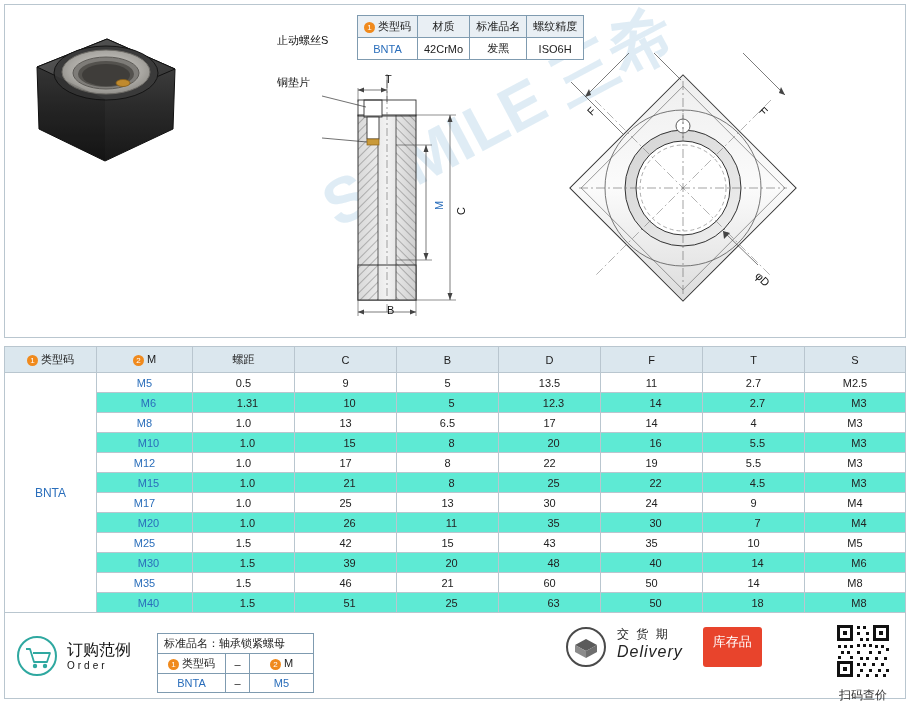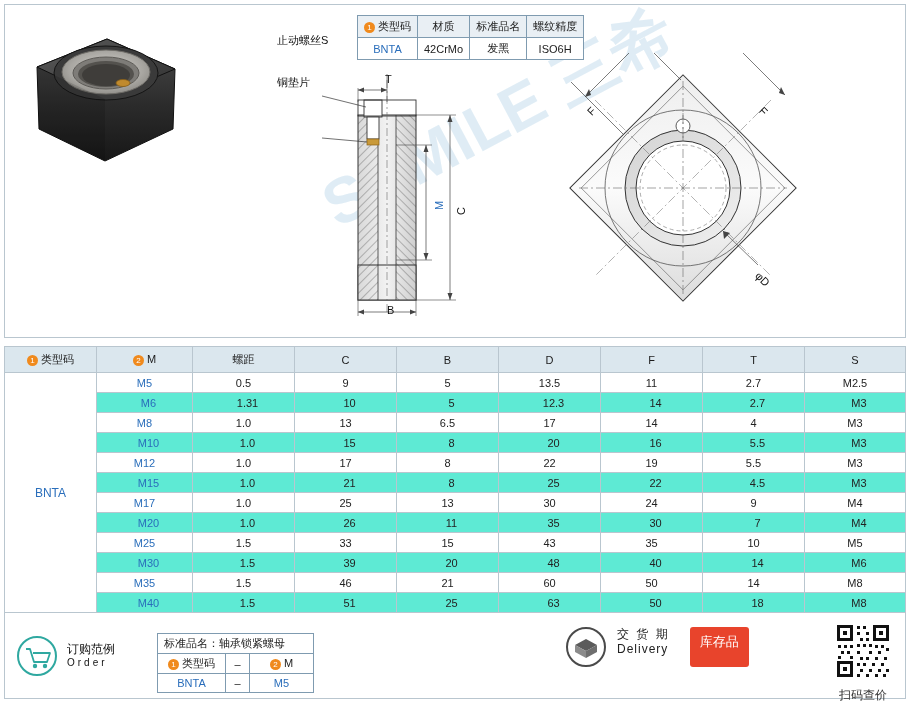--- a/index.html
+++ b/index.html
@@ -140,21 +140,21 @@
     border: 1px solid #b9c6cf;
     background: #fff;
   }
   .order-box {
     position: absolute;
     left: 10px; top: 10px;
     width: 120px; height: 66px;
     display: flex; align-items: center; gap: 8px;
   }
   .order-text { line-height: 1.25; }
-  .order-text .cn { font-size: 12px; color: #111; }
+  .order-text .cn { font-size: 16px; color: #111; }
   .order-text .en { font-size: 10px; color: #111; letter-spacing: 3px; }
 
   .order-table {
     position: absolute;
     left: 152px; top: 20px;
     border-collapse: collapse;
     font-size: 11px;
   }
   .order-table td {
     border: 1px solid #7f9bb0;
@@ -169,21 +169,21 @@
   }
   .order-table td.blue { color: #2a6ebb; }
 
   .delivery-box {
     position: absolute;
     left: 560px; top: 14px;
     display: flex; gap: 10px;
   }
   .delivery-text { line-height: 1.25; }
   .delivery-text .cn { font-size: 12px; letter-spacing: 2px; }
-  .delivery-text .en { font-size: 12px; letter-spacing: 1px; }
+  .delivery-text .en { font-size: 16px; letter-spacing: 1px; font-style: italic; }
   .stock-badge {
     background: #e8442c;
     color: #fff;
     font-size: 13px;
     padding: 6px 10px;
     border-radius: 3px;
     margin-left: 10px;
   }
   .qr-box {
     position: absolute;
@@ -475,21 +475,21 @@
           <td>26</td>
           <td>11</td>
           <td>35</td>
           <td>30</td>
           <td>7</td>
           <td>M4</td>
         </tr>
         <tr class="odd">
           <td class="mcol">M25</td>
           <td>1.5</td>
-          <td>33</td>
+          <td>42</td>
           <td>15</td>
           <td>43</td>
           <td>35</td>
           <td>10</td>
           <td>M5</td>
         </tr>
         <tr class="even">
           <td class="mcol">M30</td>
           <td>1.5</td>
           <td>39</td>

